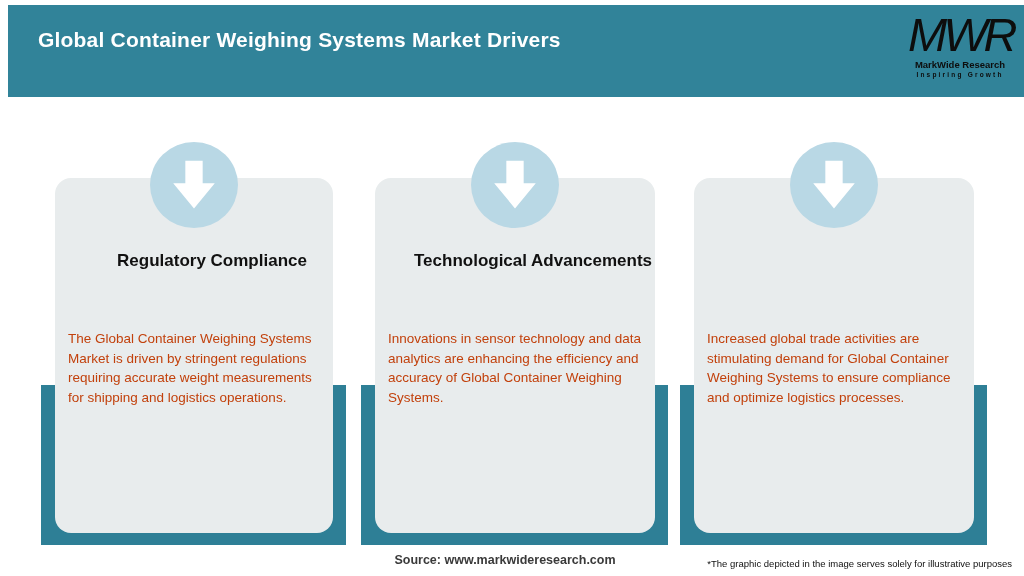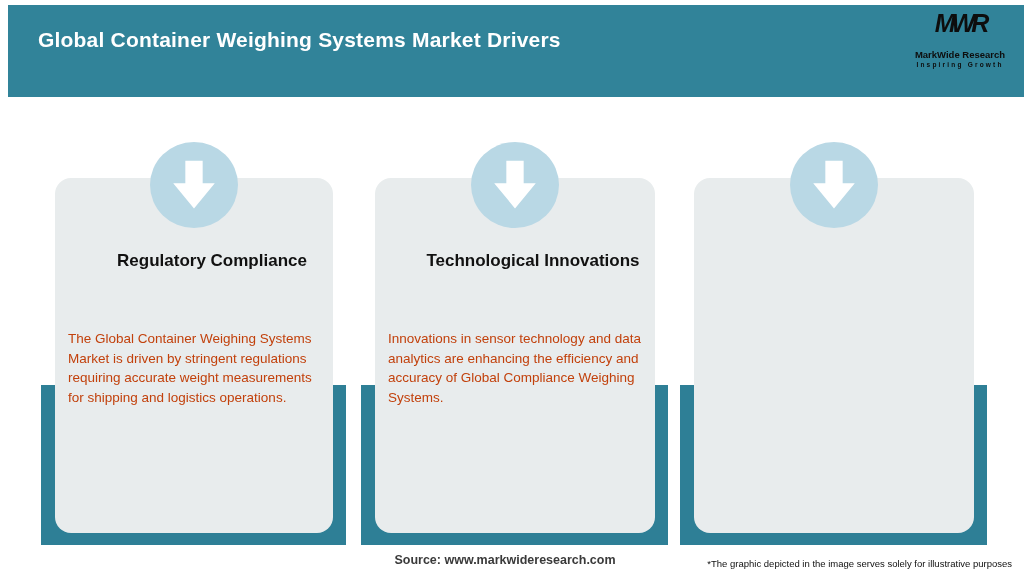--- a/index.html
+++ b/index.html
@@ -15,24 +15,24 @@
   }
   .header-title {
     position:absolute; left:30px; top:23px;
     font-size:21px; font-weight:bold; color:#ffffff; letter-spacing:.2px;
   }
   .logo {
     position:absolute; right:12px; top:6px; width:104px;
     text-align:center; color:#0d0d0d; line-height:1;
   }
   .logo-acronym {
-    font-size:25px; font-weight:bold; font-style:italic;
+    font-size:47px; font-weight:normal; font-style:italic;
     letter-spacing:-4px; display:block;
   }
-  .logo-name { font-size:9.5px; font-weight:bold; display:block; margin-top:14px; }
+  .logo-name { font-size:9.5px; font-weight:bold; display:block; margin-top:2px; }
   .logo-tagline { font-size:6.5px; font-weight:bold; letter-spacing:2.2px; display:block; margin-top:2px; }
 
   
   .card-group { position:absolute; top:0; height:576px; }
   .g1 { left:41px;  width:305px; }
   .g2 { left:361px; width:307px; }
   .g3 { left:680px; width:307px; }
 
   .backing {
     position:absolute; left:0; right:0; top:385px; height:160px;
@@ -92,28 +92,29 @@
 </div>
 
 <div class="card-group g2">
   <div class="backing"></div>
   <div class="card"></div>
   <div class="badge">
     <svg width="52" height="56" viewBox="0 0 60 60" aria-hidden="true">
       <polygon points="20,2 40,2 40,28 54,28 30,57 6,28 20,28" fill="#ffffff"></polygon>
     </svg>
   </div>
-  <div class="card-title">Technological Innovations</div>
-  <div class="card-body">Innovations in sensor technology and data analytics are enhancing the efficiency and accuracy of Global Compliance Weighing Systems.</div>
+  <div class="card-title">Technological Advancements</div>
+  <div class="card-body">Innovations in sensor technology and data analytics are enhancing the efficiency and accuracy of Global Container Weighing Systems.</div>
 </div>
 
 <div class="card-group g3">
   <div class="backing"></div>
   <div class="card"></div>
   <div class="badge">
     <svg width="52" height="56" viewBox="0 0 60 60" aria-hidden="true">
       <polygon points="20,2 40,2 40,28 54,28 30,57 6,28 20,28" fill="#ffffff"></polygon>
     </svg>
   </div>
+  <div class="card-body">Increased global trade activities are stimulating demand for Global Container Weighing Systems to ensure compliance and optimize logistics processes.</div>
 </div>
 
 <div class="source">Source: www.markwideresearch.com</div>
 <div class="disclaimer">*The graphic depicted in the image serves solely for illustrative purposes</div>
 
 </body></html>

